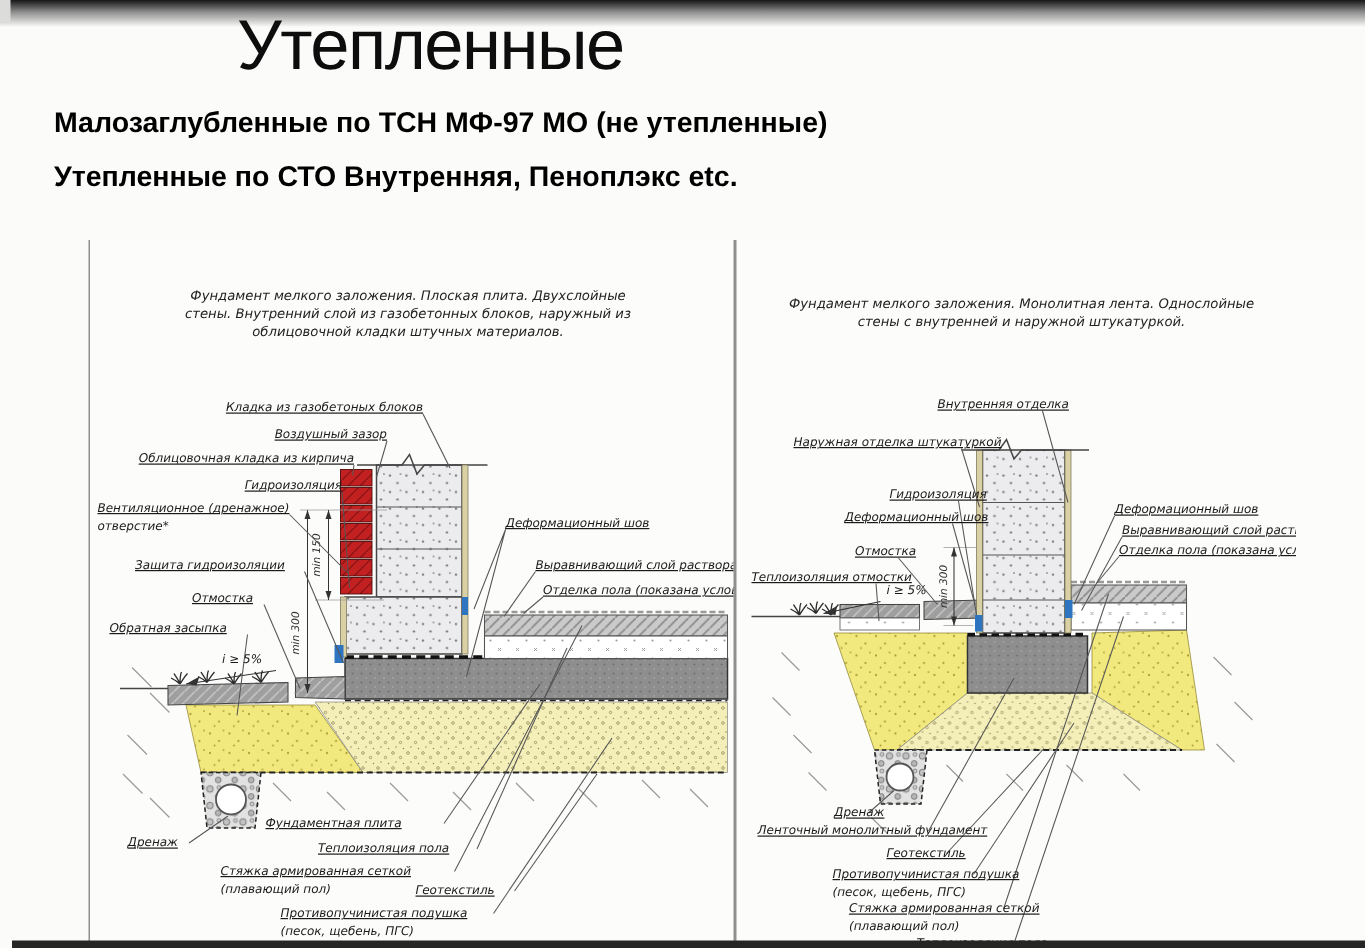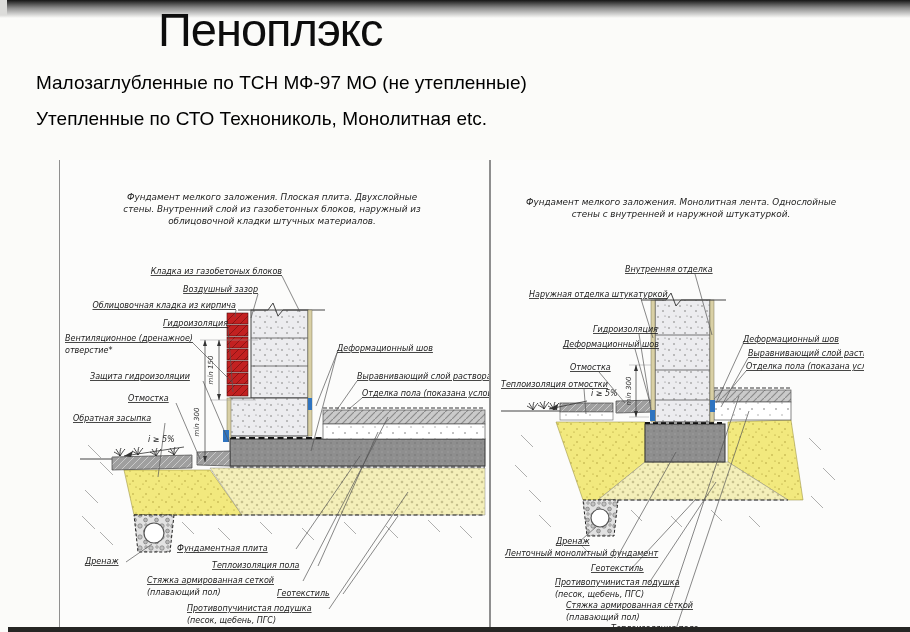--- a/index.html
+++ b/index.html
@@ -4,21 +4,21 @@
 <style>
   html,body{margin:0;padding:0;}
   body{width:910px;height:632px;background:#fbfbf9;position:relative;overflow:hidden;
        font-family:"Liberation Sans",sans-serif;}
   .topbar{position:absolute;left:0;top:0;width:910px;height:18px;
           background:linear-gradient(180deg,#161616 0%,#8f8f8f 45%,rgba(251,251,249,0) 100%);}
   .topnotch{position:absolute;left:0;top:0;width:7px;height:15px;background:#dcdcda;}
   .bottombar{position:absolute;left:8px;right:0;bottom:0;height:5px;background:#262624;}
   .title{position:absolute;left:158px;top:2px;font-size:47px;letter-spacing:-1px;
          color:#0d0d0d;font-weight:500;}
-  .subtitle{position:absolute;left:36px;color:#000;font-size:19px;font-weight:400;}
+  .subtitle{position:absolute;left:36px;color:#000;font-size:19px;font-weight:700;}
   .sub1{top:72px;} .sub2{top:108px;}
   .panel{position:absolute;top:160px;height:478px;background:#fcfcfb;
          border-left:1px solid #8f8f8f;border-right:1px solid #8f8f8f;box-sizing:border-box;margin-left:27px;}
   .panelL{left:32px;width:431px;}
   .panelR{left:463px;width:438px;}
   svg{display:block;}
   .cap{font:italic 8.8px "DejaVu Sans",sans-serif;fill:#222;}
   .lbl{font:italic 8px "DejaVu Sans",sans-serif;fill:#1a1a1a;}
   .dim{font:italic 7px "DejaVu Sans",sans-serif;fill:#333;}
   .u{text-decoration:underline;}
@@ -83,23 +83,23 @@
     </pattern>
     <g id="tuft">
         <path d="M0,0 C-1,-3 -3,-5 -4,-7 M0,0 C0,-4 0,-6 1,-8 M0,0 C2,-3 3,-5 5,-7 M0,0 C-2,-2 -4,-3 -6,-4" stroke="#2e2e2e" stroke-width="0.9" fill="none"></path>
       </g>
   </defs>
 </svg>
 
 <div class="topbar"></div>
 <div class="topnotch"></div>
 
-<div class="title">Пеноплэкс</div>
+<div class="title">Утепленные</div>
 <div class="subtitle sub1">Малозаглубленные  по ТСН МФ-97 МО (не утепленные)</div>
-<div class="subtitle sub2">Утепленные по СТО Технониколь, Монолитная etc.</div>
+<div class="subtitle sub2">Утепленные по СТО Внутренняя, Пеноплэкс etc.</div>
 
 <div class="panel panelL">
 <svg width="429" height="478" viewBox="0 0 429 478">
 
   <text class="cap" text-anchor="middle" x="212" y="40">Фундамент мелкого заложения. Плоская плита. Двухслойные</text>
   <text class="cap" text-anchor="middle" x="212" y="52">стены. Внутренний слой из газобетонных блоков, наружный из</text>
   <text class="cap" text-anchor="middle" x="212" y="64">облицовочной кладки штучных материалов.</text>
 
   <g>
     <polygon points="64,310 150,310 182,355 74,355" fill="url(#pSand)" stroke="#8f8430" stroke-width="0.5"></polygon>

